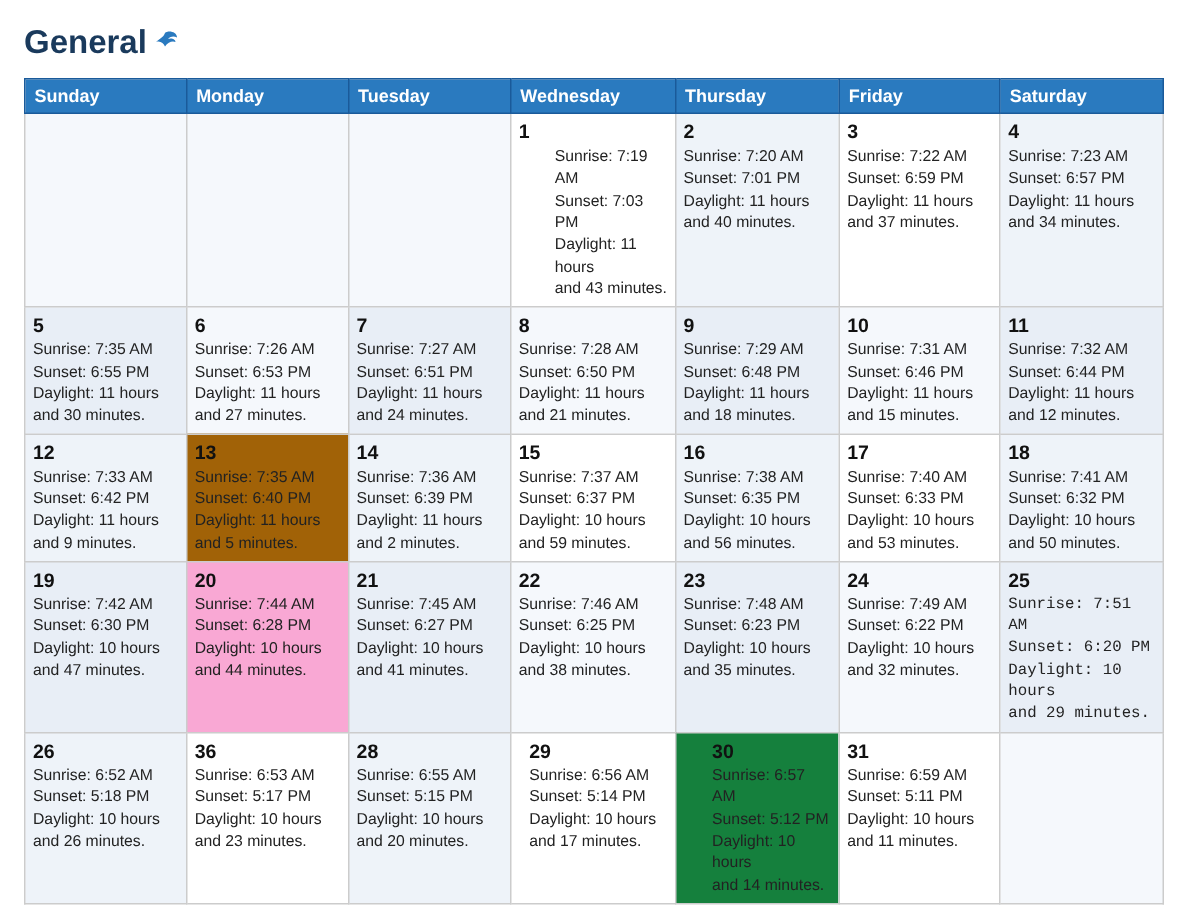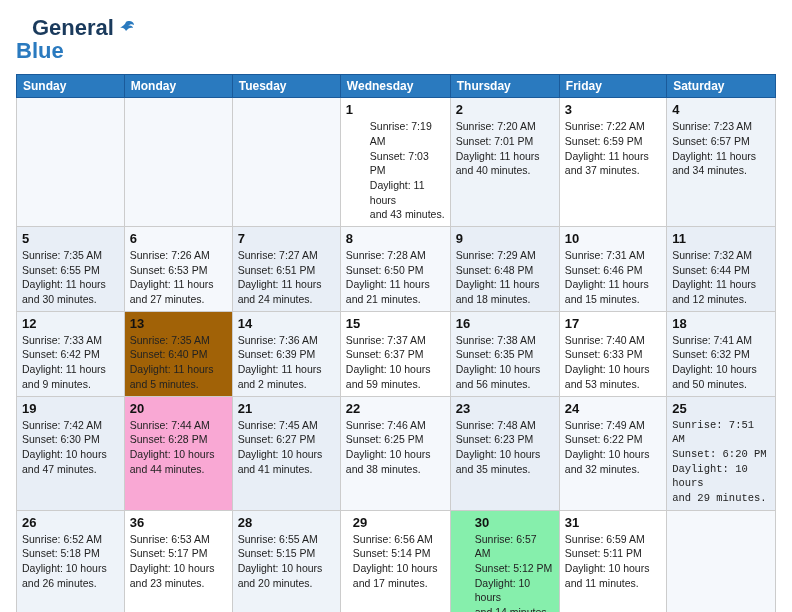--- a/index.html
+++ b/index.html
@@ -21,21 +21,20 @@
       align-items: center;
     }
     .logo-text {
       font-size: 22px;
       font-weight: bold;
       color: #1a3a5c;
       line-height: 1.1;
     }
     .logo-text span {
       color: #2a7abf;
-      margin-left: 16px;
     }
     .title-block {
       text-align: right;
     }
     .month-title {
       font-size: 36px;
       font-weight: bold;
       color: #1a3a5c;
       line-height: 1.1;
     }
@@ -102,21 +101,20 @@
 <div class="header">
   <div class="logo">
     <div>
       <div style="display:flex;align-items:center;">
         <span class="logo-text">
           <span style="color:#1a3a5c;">General</span><svg width="20" height="20" viewBox="0 0 20 20" style="display:inline-block;vertical-align:middle;margin-left:2px;">
               <path d="M10 3 C12 1, 18 2, 18 6 C16 5, 14 5, 12 7 C14 6, 17 7, 17 9 C15 8, 12 9, 10 12 C9 10, 7 8, 4 9 C6 7, 9 6, 10 3Z" fill="#2a7abf"></path>
             </svg>
         </span>
       </div>
-      <div style="font-size:22px;font-weight:bold;color:#2a7abf;line-height:1;">Blue</div>
     </div>
   </div>
   <div class="title-block">
     <div class="month-title"></div>
     <div class="location"></div>
   </div>
 </div>
 
 <table>
   <thead>
@@ -339,21 +337,21 @@
 Daylight: 10 hours
 and 20 minutes.</div>
         </td>
         <td style="background: rgb(255, 255, 255); padding-left: 12px;">
           <span class="day-num">29</span>
           <div class="day-info" style="white-space: pre-line;">Sunrise: 6:56 AM
 Sunset: 5:14 PM
 Daylight: 10 hours
 and 17 minutes.</div>
         </td>
-        <td style="background: #86efac; padding-left: 24px;">
+        <td style="background: #15803d; padding-left: 24px;">
           <span class="day-num">30</span>
           <div class="day-info" style="white-space: pre-line;">Sunrise: 6:57 AM
 Sunset: 5:12 PM
 Daylight: 10 hours
 and 14 minutes.</div>
         </td>
         <td style="background: rgb(255, 255, 255);">
           <span class="day-num">31</span>
           <div class="day-info" style="white-space: pre-line;">Sunrise: 6:59 AM
 Sunset: 5:11 PM

